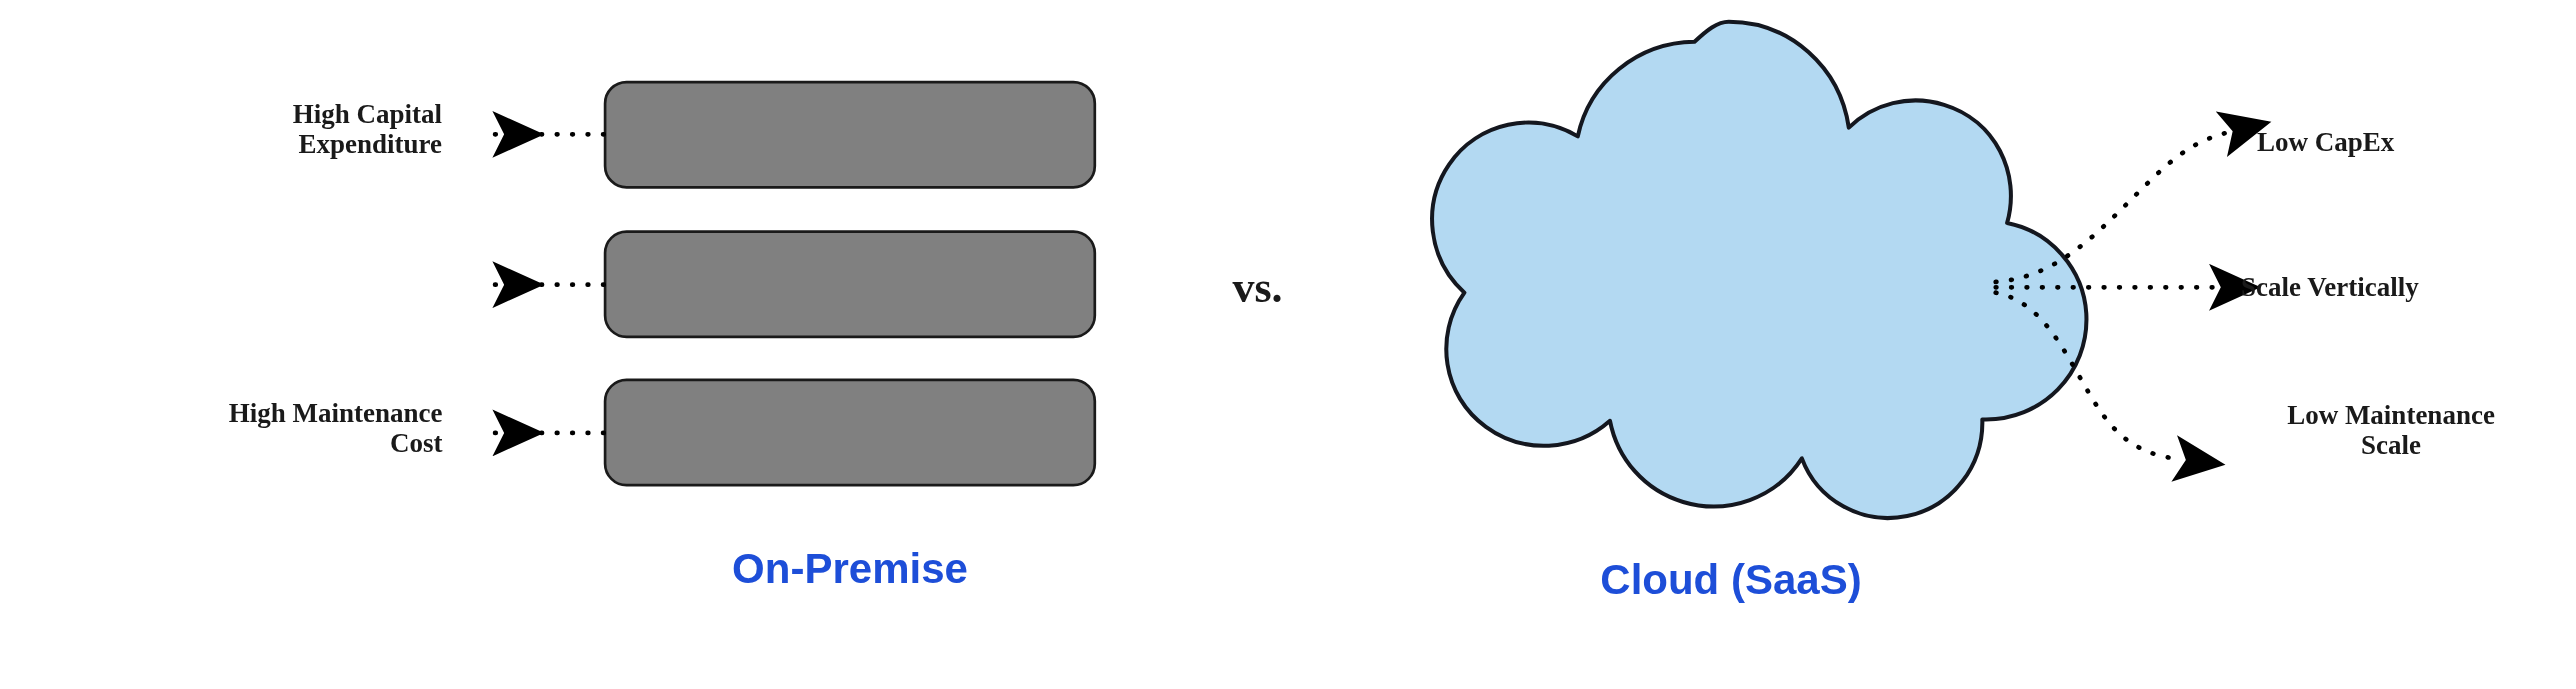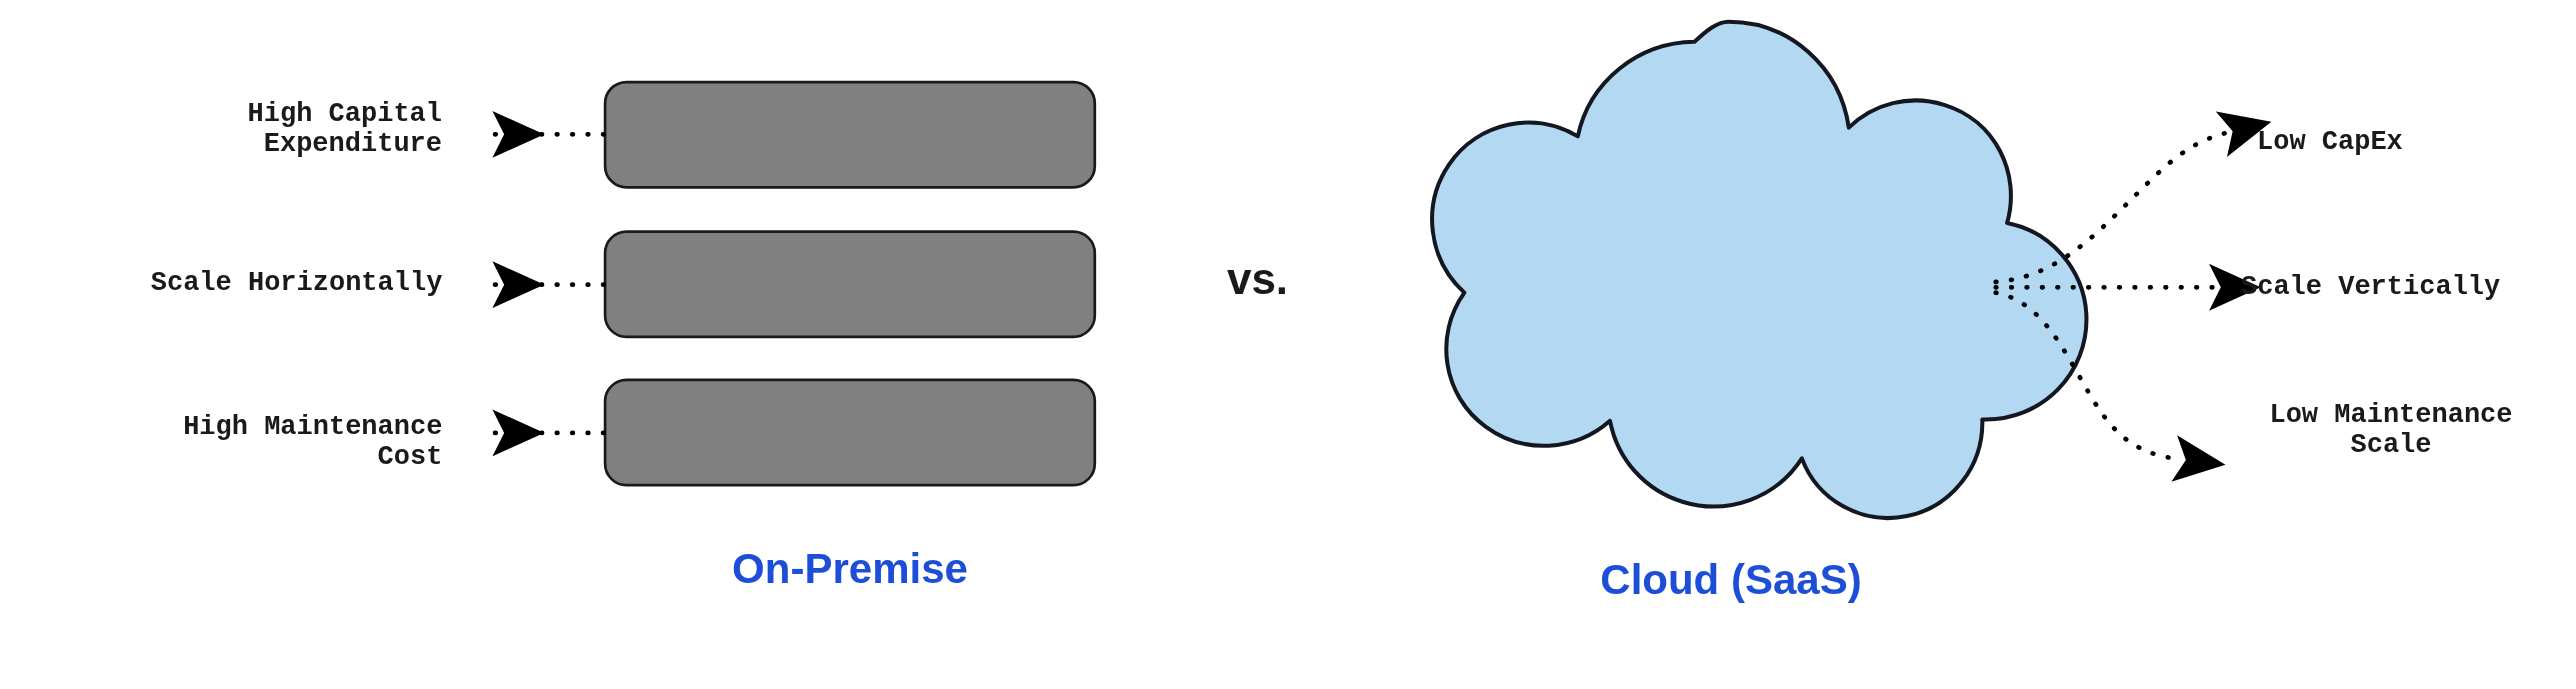--- a/index.html
+++ b/index.html
@@ -19,21 +19,21 @@
   }
   #diagram-svg {
     position: absolute;
     left: 0;
     top: 0;
     width: 2576px;
     height: 690px;
   }
   .label-text {
     position: absolute;
-    font-family: Liberation Mono, monospace;
+    font-family: Liberation Serif, serif;
     font-weight: bold;
     color: #1a1a1a;
     line-height: 1.12;
     white-space: pre-line;
   }
   .left-label {
     text-align: right;
     font-size: 27px;
   }
   .right-label {
@@ -133,26 +133,25 @@
     <g>
       <path d="M 2975 420 C 3080 412 3140 330 3220 255 C 3260 218 3290 205 3318 198" fill="none" stroke="#000000" stroke-width="7" stroke-linecap="round" stroke-dasharray="1 22" marker-end="url(#arrowRight)"></path>
       <path d="M 2975 428 L 3300 428" fill="none" stroke="#000000" stroke-width="7" stroke-linecap="round" stroke-dasharray="1 22" marker-end="url(#arrowRight)"></path>
       <path d="M 2975 436 C 3060 452 3090 560 3140 625 C 3175 670 3215 680 3248 684" fill="none" stroke="#000000" stroke-width="7" stroke-linecap="round" stroke-dasharray="1 22" marker-end="url(#arrowRight)"></path>
     </g>
   </svg>
 
   <div class="label-text left-label" style="left: 40px; top: 99px; width: 402px;">High Capital
 Expenditure</div>
 
-  <div class="label-text left-label" style="left: 13.4px; top: 268px; width: 429px;">Scale Horizontally</div>
 
-  <div class="label-text left-label" style="left: 13.4px; top: 412px; width: 429px;">High Maintenance
+  <div class="label-text left-label" style="left: 13.4px; top: 398px; width: 429px;">High Maintenance
 Cost</div>
 
-  <div class="vs-text" style="left: 1140px; top: 254px; width: 235px;">vs.</div>
+  <div class="vs-text" style="left: 1140px; top: 262px; width: 235px; font-family: Liberation Serif, serif;">vs.</div>
 
   <div class="label-text right-label" style="left: 2257px; top: 127px; width: 309px;">Low CapEx</div>
 
   <div class="label-text right-label" style="left: 2241px; top: 272px; width: 329px;">Scale Vertically</div>
 
   <div class="label-text right-label two-line" style="left: 2210px; top: 400px; width: 362px;">Low Maintenance
 Scale</div>
 
   <div class="caption-text" style="left: 615px; top: 545px; width: 470px;">On-Premise</div>
 

